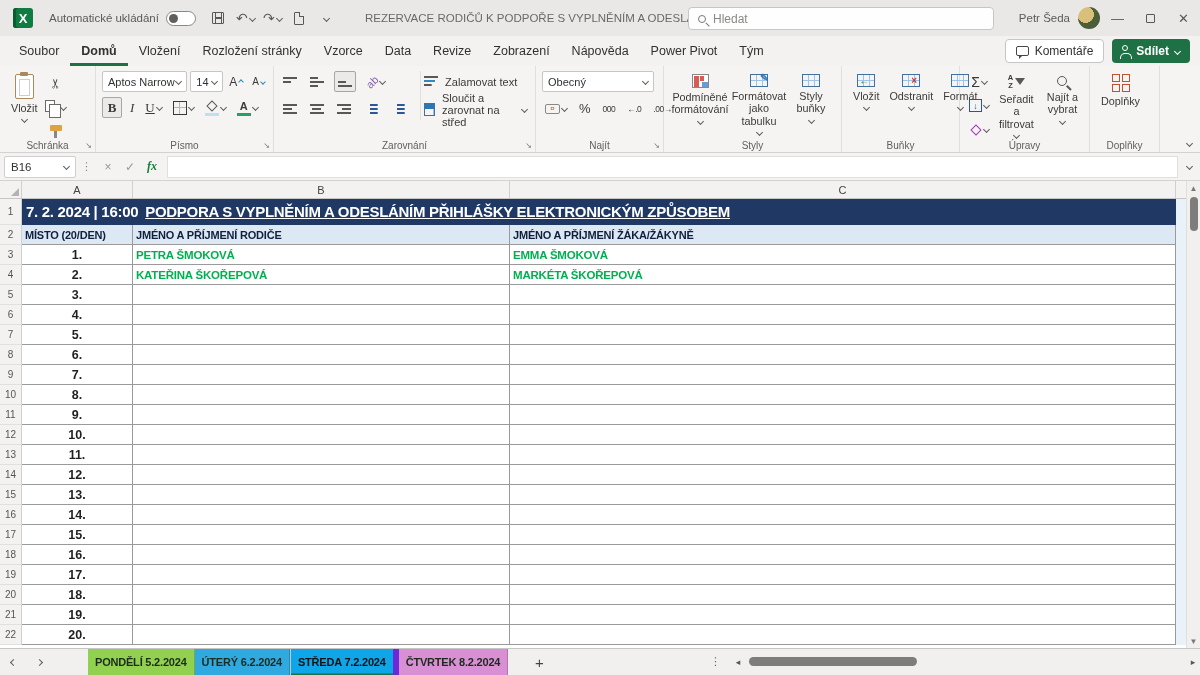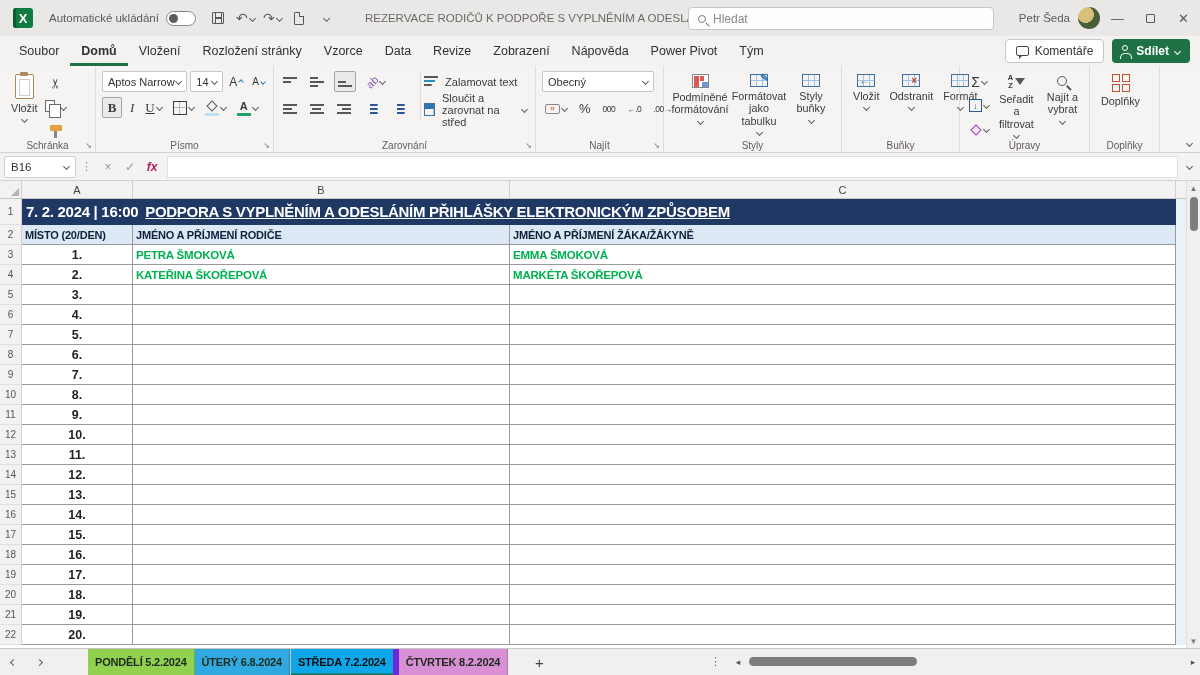--- a/index.html
+++ b/index.html
@@ -99,21 +99,21 @@
 .addin-ic i{border:1.7px solid #c0532f}
 .wrap-ic{width:14px;height:11px;background:linear-gradient(#5a5856,#5a5856) 0 0/100% 2px no-repeat,linear-gradient(#2b8cc0,#2b8cc0) 0 4px/80% 2px no-repeat,linear-gradient(#5a5856,#5a5856) 0 8px/55% 2px no-repeat}
 .merge-ic{width:18px;height:13px;border:1px solid #41719c;background:linear-gradient(#2e75b6 0 5px,transparent 5px),linear-gradient(90deg,transparent 0 8px,#9dc3e6 8px 9px,transparent 9px)}
 #ribbon-collapse{position:absolute;right:8px;bottom:6px}
 
 
 #formulabar{position:absolute;top:153px;left:0;width:1200px;height:28px;background:#f5f3f2;border-bottom:1px solid #d4d2d0;display:flex;align-items:center}
 #namebox{width:72px;height:22px;margin-left:4px;background:#fff;border:1px solid #d0cece;border-radius:2px;display:flex;align-items:center;justify-content:space-between;padding:0 6px;font-size:11.5px}
 .vdots{color:#8a8886;font-size:11px;margin:0 5px}
 .fbtn{width:22px;height:22px;display:flex;align-items:center;justify-content:center;color:#9a9896;font-size:12px}
-.fx{font-family:Liberation Sans, sans-serif;font-style:italic;font-weight:bold;color:#be185d}
+.fx{font-family:Liberation Serif, serif;font-style:italic;font-weight:bold;color:#15803d}
 #formula-input{flex:1;height:22px;background:#fff;border:1px solid #e1dfdd;margin-left:4px;font-size:11px;padding:0 6px;color:#323130}
 #fb-chev{width:22px;display:flex;justify-content:center}
 
 
 #grid{position:absolute;top:181px;left:0;width:1186px;height:467px;overflow:hidden;background:#fff}
 .colhead{display:flex;height:18px;background:#f3f2f1;border-bottom:1px solid #c6c6c6}
 .corner{width:22px;border-right:1px solid #d0d0d0;position:relative;background:#f3f2f1}
 .corner::after{content:"";position:absolute;right:2px;bottom:2px;border-left:8px solid transparent;border-bottom:8px solid #b5b3b1}
 .chcell{display:flex;align-items:center;justify-content:center;font-size:11px;color:#444;border-right:1px solid #d0d0d0}
 .ch-a{width:111px}.ch-b{width:377px}.ch-c{width:666px}
@@ -639,21 +639,21 @@
 
 <div id="tabbar">
   <span class="tnav">
       <span class="chev left"></span>
     </span>
   <span class="tnav">
       <span class="chev right"></span>
     </span>
   <div id="sheettabs">
       <div class="stab" style="background: rgb(146, 208, 80);">PONDĚLÍ 5.2.2024</div>
-      <div class="stab" style="background: rgb(47, 169, 223);">ÚTERÝ 6.8.2024</div>
+      <div class="stab" style="background: rgb(47, 169, 223);">ÚTERÝ 6.2.2024</div>
       <div class="stab active">STŘEDA 7.2.2024</div>
       <div class="stab" style="background: rgb(217, 143, 211);">ČTVRTEK 8.2.2024</div>
     </div>
   <span id="newsheet">+</span>
   <div id="hscroll">
     <span class="hdots">⋮</span>
     <span class="harrow">◂</span>
     <div id="hthumb"></div>
     <span id="hspacer"></span>
     <span class="harrow">▸</span>

